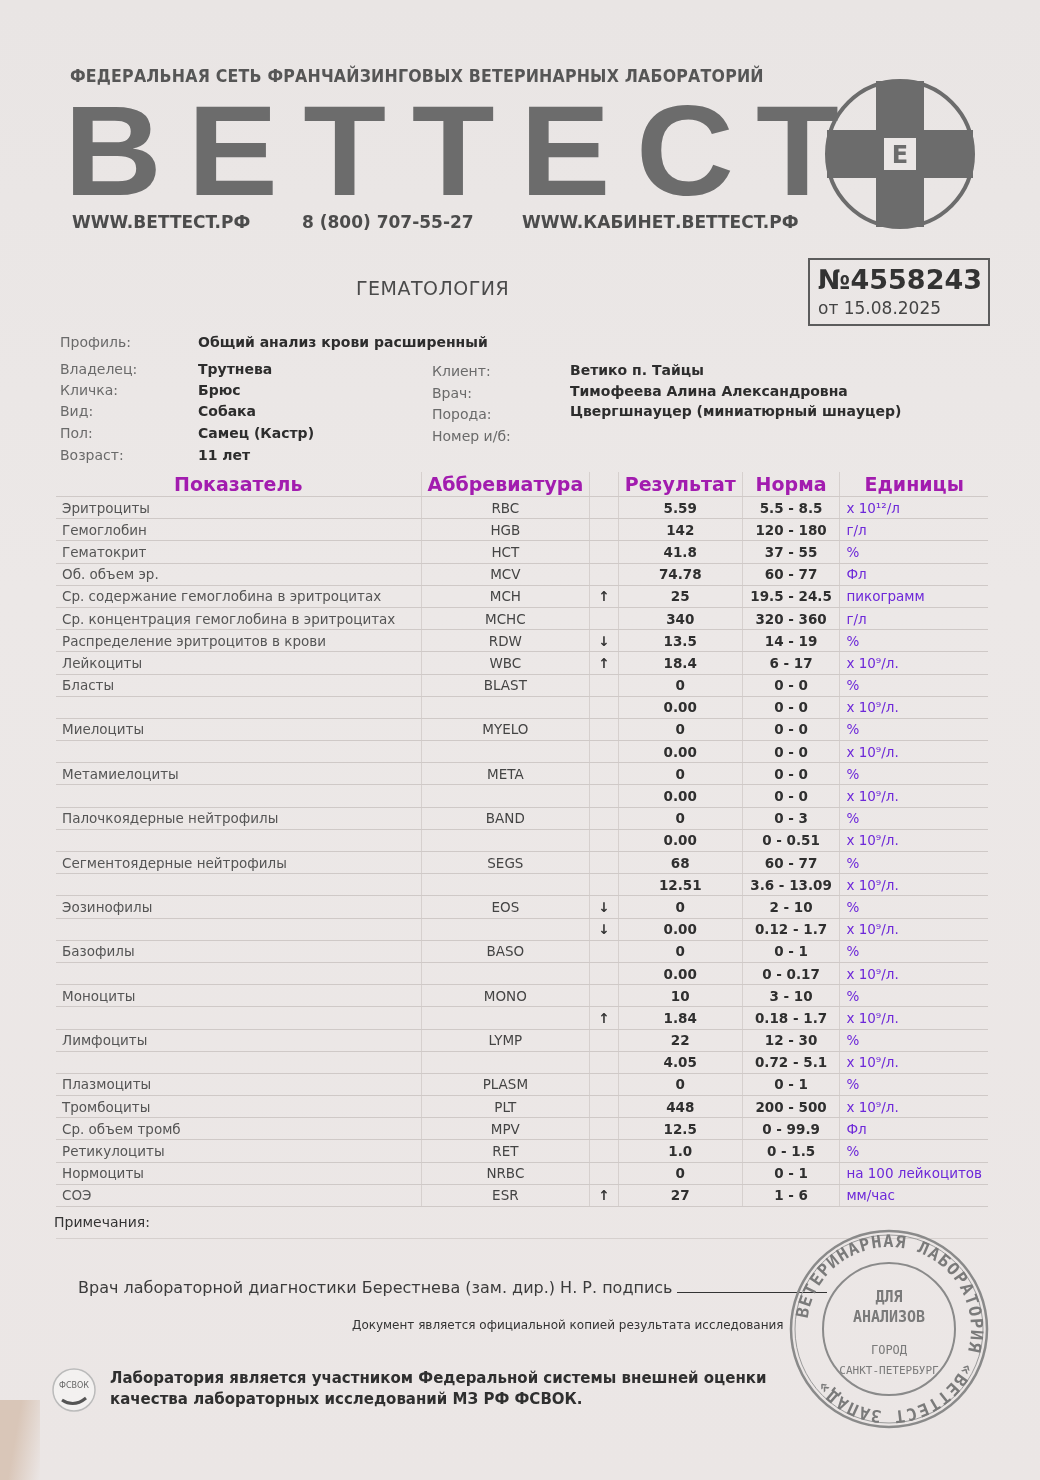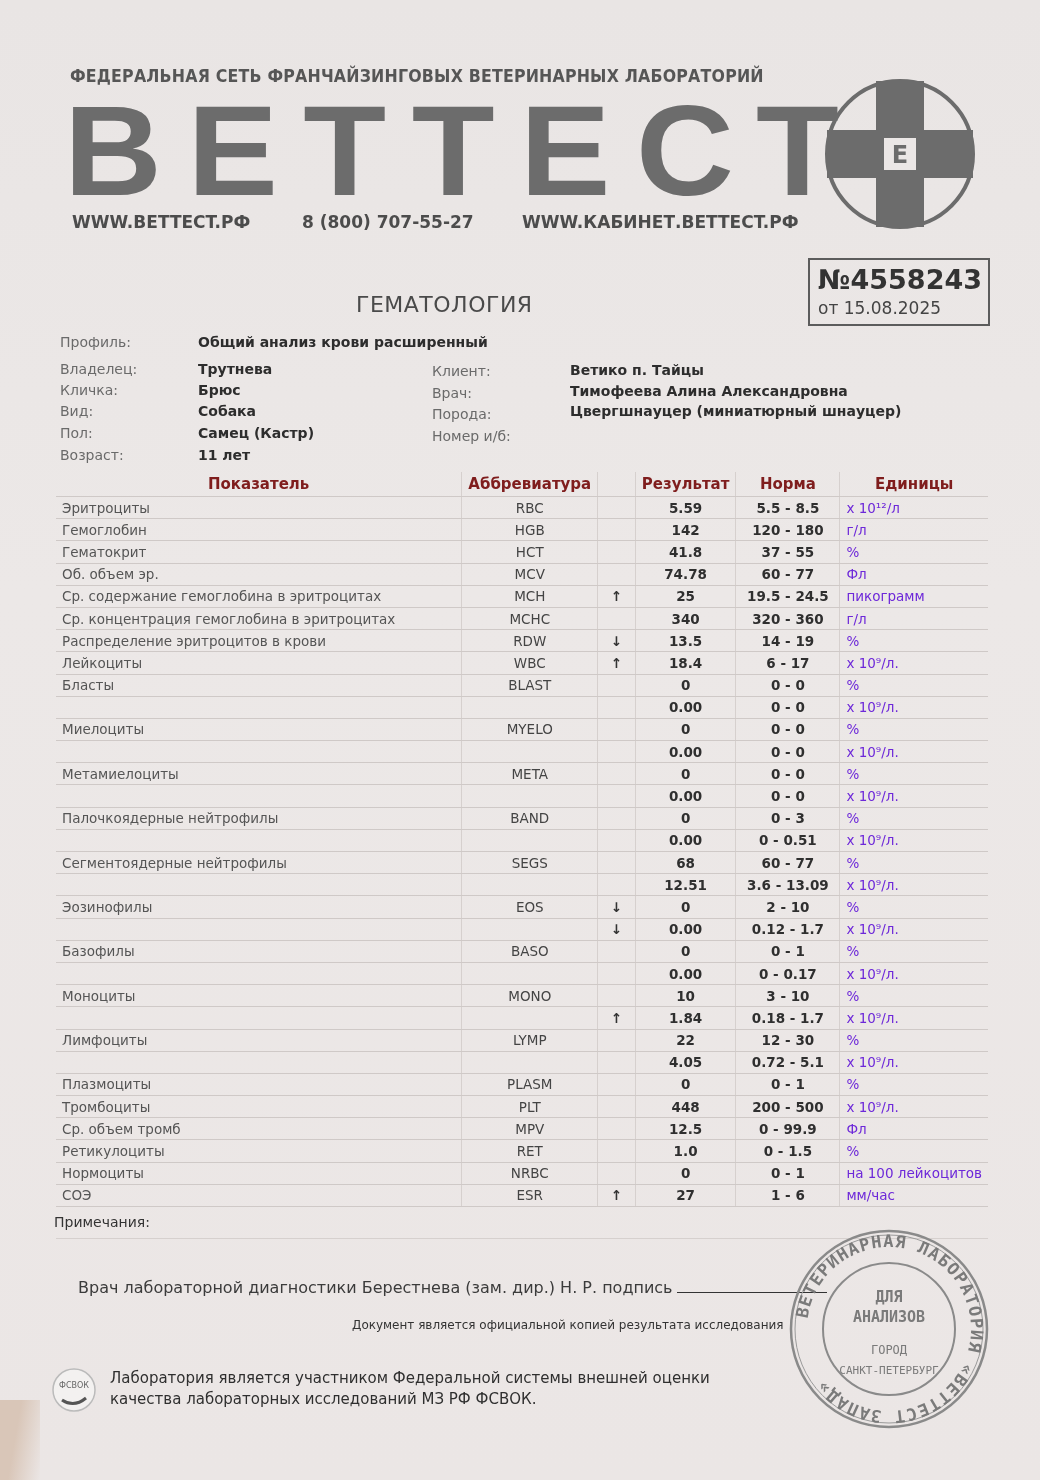--- a/index.html
+++ b/index.html
@@ -30,21 +30,21 @@
     line-height: 110px; transform: scaleX(1.06); transform-origin: left;
   }
   .links { position: absolute; top: 212px; font-size: 17px; font-weight: bold; color: #4c4c4c; }
   .link1 { left: 72px; }
   .link2 { left: 302px; }
   .link3 { left: 522px; }
   .logo {
     position: absolute; left: 824px; top: 78px; width: 152px; height: 152px;
   }
   .doc-title {
-    position: absolute; left: 356px; top: 292px; font-size: 22px; color: #4a4a4a;
+    position: absolute; left: 356px; top: 277px; font-size: 19px; color: #4a4a4a;
     letter-spacing: 0.5px;
   }
   .numbox {
     position: absolute; left: 808px; top: 258px; width: 178px; height: 64px;
     border: 2px solid #5c5c5c;
   }
   .num { position: absolute; left: 8px; top: 4px; font-size: 27px; font-weight: bold; color: #333; }
   .date { position: absolute; left: 8px; top: 38px; font-size: 17px; color: #444; }
   .info { position: absolute; font-size: 14px; text-align: right; }
   .lbl { color: #6a6a6a; }
@@ -52,34 +52,34 @@
 
   table.results {
     position: absolute; left: 56px; top: 472px; width: 932px;
     border-collapse: collapse; font-size: 13.5px;
   }
   table.results td, table.results th {
     border-bottom: 1px solid #cfc9c7; height: 21.2px; padding: 0 6px;
     white-space: nowrap;
   }
   table.results td + td, table.results th + th { border-left: 1px solid #d6d0ce; }
-  table.results th { font-weight: bold; color: #7f1d1d; font-size: 15px; height: 24px; }
+  table.results th { font-weight: bold; color: #a21caf; font-size: 19px; height: 24px; }
   .c-name { width: 400px; text-align: left; color: #555; }
   .c-abbr { width: 110px; text-align: center; color: #444; }
   .c-flag { width: 26px; text-align: center; color: #333; font-weight: bold; }
   .c-res { width: 70px; text-align: center; font-weight: bold; color: #2f2f2f; }
   .c-norm { width: 92px; text-align: center; font-weight: bold; color: #2f2f2f; }
   .c-unit { text-align: left; color: #6d28d9; }
   th.c-name { text-align: center; }
   .notes { position: absolute; left: 54px; top: 1214px; font-size: 14px; font-weight: normal; color: #333; }
   .notes-line { position: absolute; left: 56px; top: 1238px; width: 932px; border-top: 1px solid #d6d0ce; }
   .sign { position: absolute; left: 78px; top: 1278px; font-size: 16px; color: #3b3b3b; }
   .sign-line { display: inline-block; width: 150px; border-bottom: 1.5px solid #333; margin-left: 4px; vertical-align: baseline; }
   .official { position: absolute; left: 352px; top: 1318px; font-size: 12px; color: #333; }
-  .fsvok-text { position: absolute; left: 110px; top: 1368px; font-size: 15px; font-weight: normal; color: #2f2f2f; line-height: 21px; }
+  .fsvok-text { position: absolute; left: 110px; top: 1368px; font-size: 15px; font-weight: bold; color: #2f2f2f; line-height: 21px; }
   .fsvok-logo { position: absolute; left: 50px; top: 1366px; width: 48px; height: 48px; }
   .stamp { position: absolute; left: 786px; top: 1226px; width: 206px; height: 206px; }
 </style>
 </head>
 <body>
 
 <div class="paper"></div>
 <div class="paper-shadow"></div>
 
 <div class="header-sub">ФЕДЕРАЛЬНАЯ СЕТЬ ФРАНЧАЙЗИНГОВЫХ ВЕТЕРИНАРНЫХ  ЛАБОРАТОРИЙ</div>

